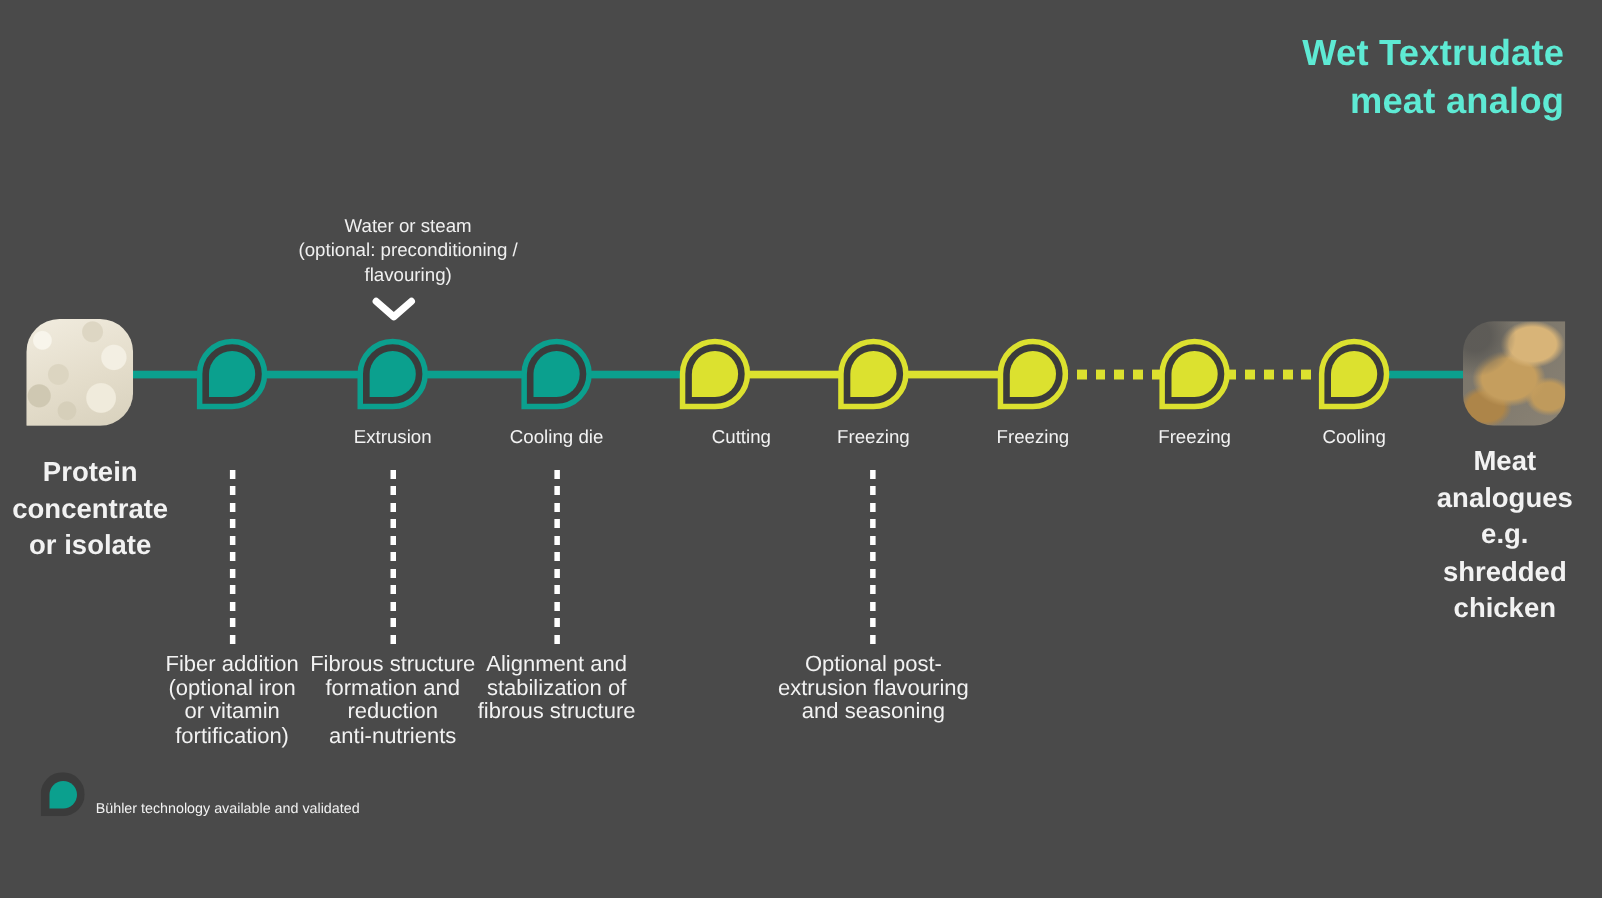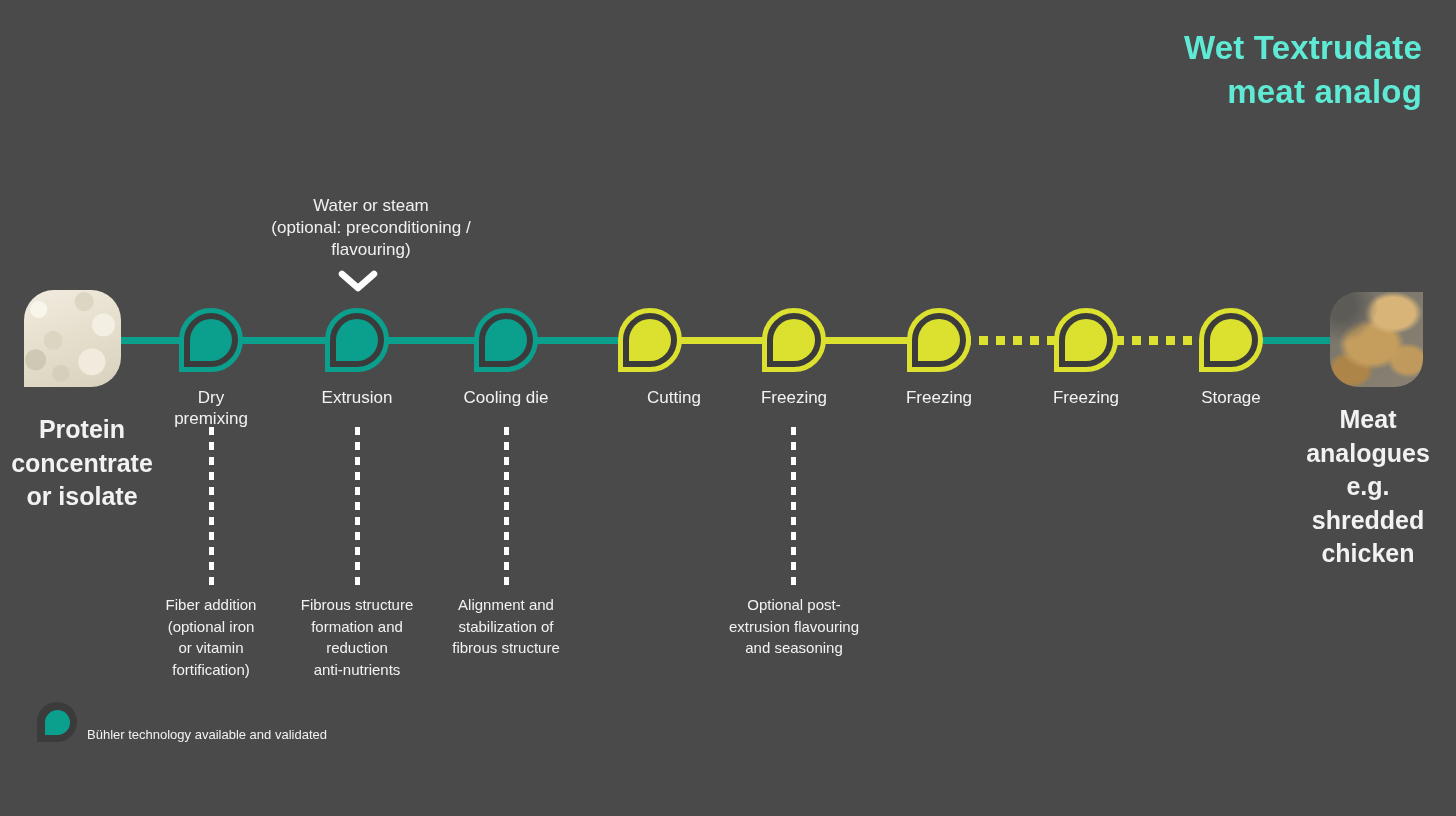--- a/index.html
+++ b/index.html
@@ -21,21 +21,21 @@
     position:absolute;top:195px;left:221px;width:300px;
     font-size:17px;line-height:22px;color:#f0f0f0;text-align:center;
   }
   .chev{position:absolute;left:338px;top:270px;}
   .step-label{
     position:absolute;top:387px;width:150px;
     font-size:17px;line-height:21px;color:#f2f2f2;text-align:center;
   }
   .note{
     position:absolute;top:594px;width:200px;
-    font-size:15px;line-height:21.5px;color:#f2f2f2;text-align:center;
+    font-size:20px;line-height:21.5px;color:#f2f2f2;text-align:center;
   }
   .biglabel{
     position:absolute;font-size:25px;font-weight:bold;line-height:33.5px;
     color:#f2f2f2;text-align:center;
   }
   .biglabel.left{left:-3px;top:413px;width:170px;}
   .biglabel.right{left:1290px;top:403px;width:156px;}
 
   
   .hline{position:absolute;top:337px;height:7px;z-index:1;}
@@ -139,28 +139,27 @@
   <div class="node non_buhler" style="left:907px;">
       <div class="inner"></div>
     </div>
   <div class="node non_buhler" style="left:1054px;">
       <div class="inner"></div>
     </div>
   <div class="node non_buhler" style="left:1199px;">
       <div class="inner"></div>
     </div>
 
-  <div class="step-label" style="left:136px;">Dry<br>premixing</div>
   <div class="step-label" style="left:282px;">Extrusion</div>
   <div class="step-label" style="left:431px;">Cooling die</div>
   <div class="step-label" style="left:599px;">Cutting</div>
   <div class="step-label" style="left:719px;">Freezing</div>
   <div class="step-label" style="left:864px;">Freezing</div>
   <div class="step-label" style="left:1011px;">Freezing</div>
-  <div class="step-label" style="left:1156px;">Storage</div>
+  <div class="step-label" style="left:1156px;">Cooling</div>
 
   <div class="vdash" style="left:209px;"></div>
   <div class="vdash" style="left:355px;"></div>
   <div class="vdash" style="left:504px;"></div>
   <div class="vdash" style="left:791px;"></div>
 
   <div class="note" style="left:111px;">Fiber addition<br>(optional iron<br>or vitamin<br>fortification)</div>
   <div class="note" style="left:257px;">Fibrous structure<br>formation and<br>reduction<br>anti-nutrients</div>
   <div class="note" style="left:406px;">Alignment and<br>stabilization of<br>fibrous structure</div>
   <div class="note" style="left:694px;">Optional post-<br>extrusion flavouring<br>and seasoning</div>

